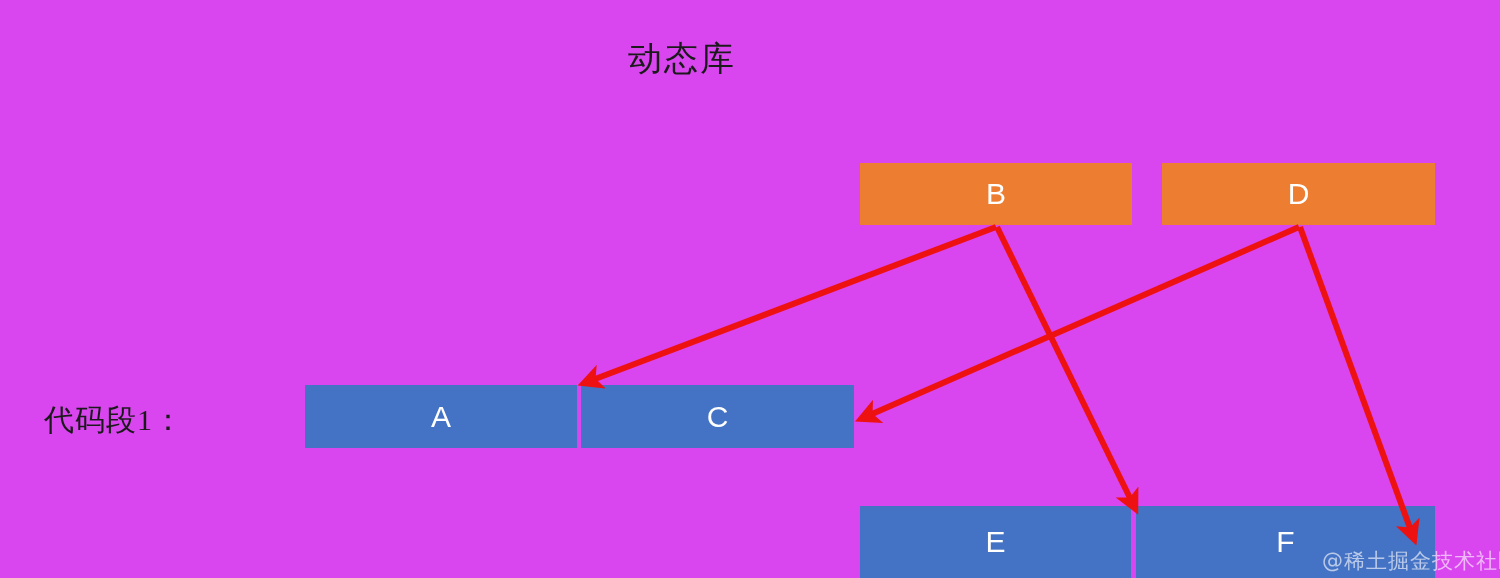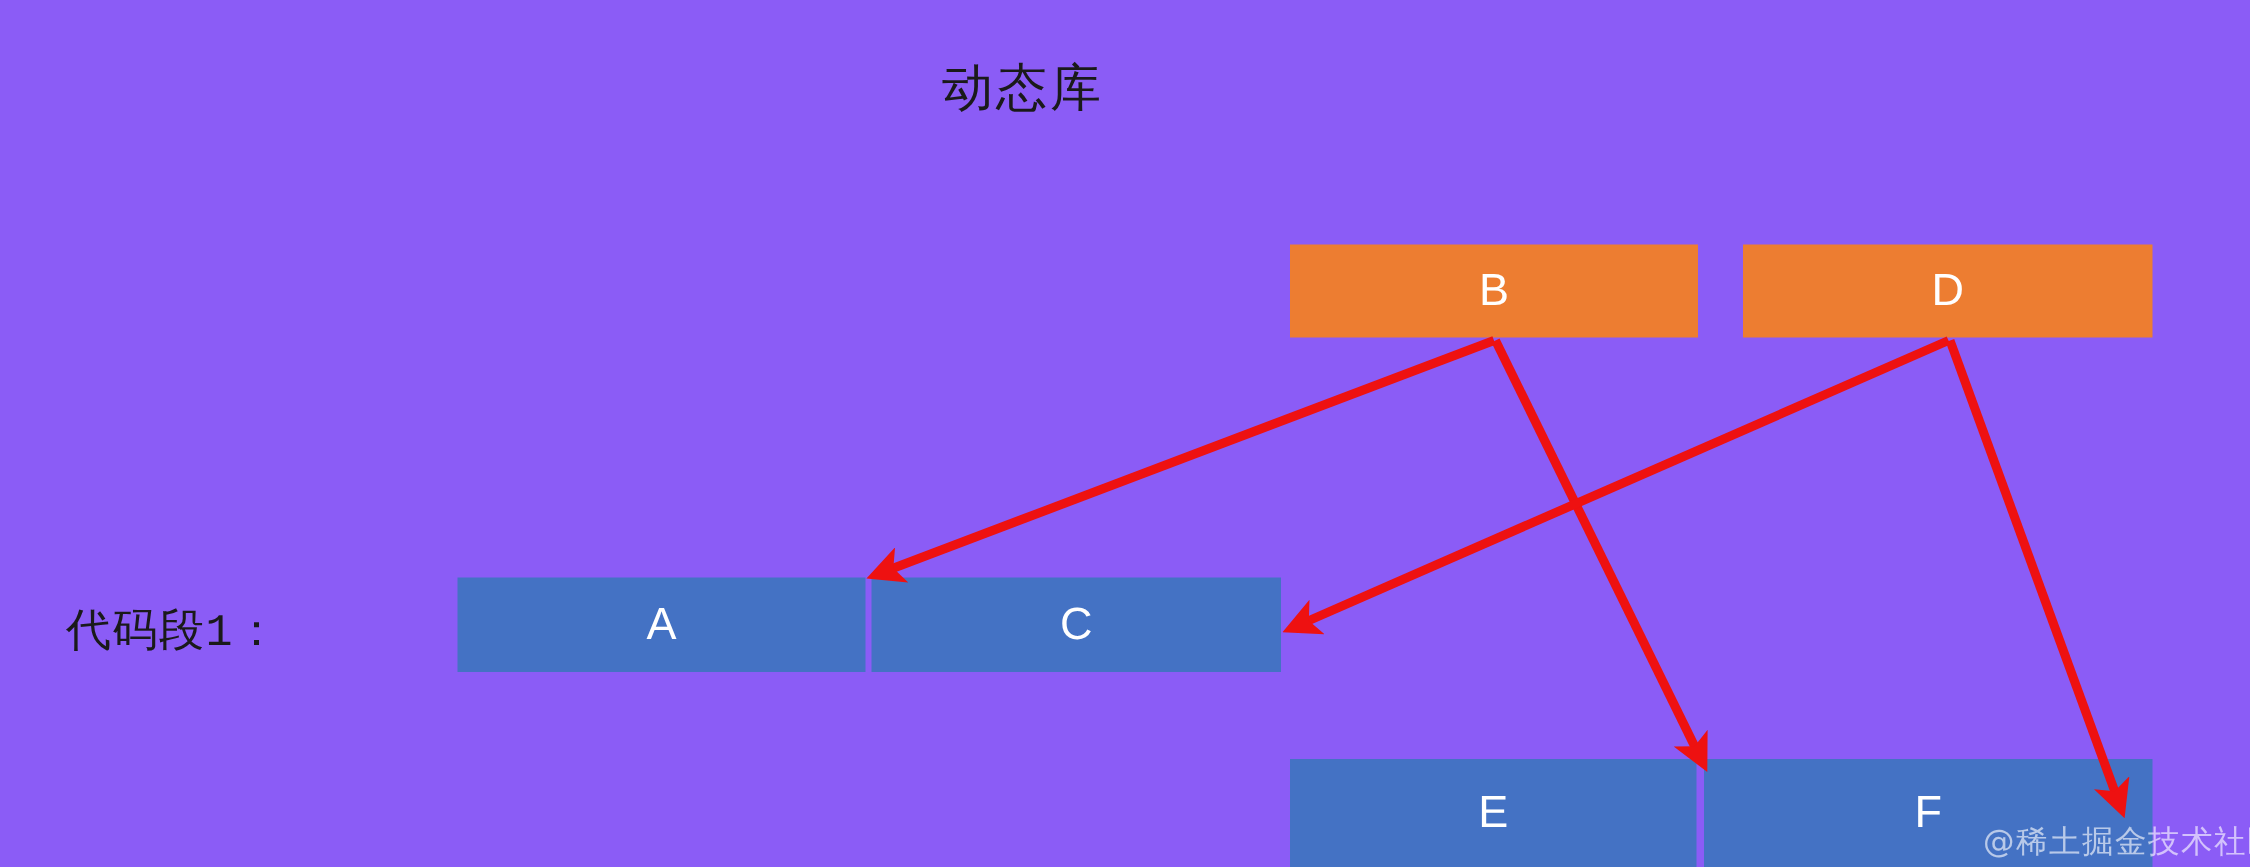--- a/index.html
+++ b/index.html
@@ -11,21 +11,21 @@
     height: 578px;
     background: #ffffff;
     font-family: "Liberation Sans", "DejaVu Sans", sans-serif;
     overflow: hidden;
     position: relative;
   }
   #canvas {
     position: relative;
     width: 1500px;
     height: 578px;
-    background: #8b5cf6;
+    background: #d946ef;
   }
   .title {
     position: absolute;
     left: 0;
     top: 36px;
     width: 1500px;
     text-align: center;
     font-size: 34px;
     color: #1a1a1a;
     letter-spacing: 2px;
@@ -34,21 +34,21 @@
   .title-inner {
     display: inline-block;
     transform: translateX(-68px);
   }
   .row-label {
     position: absolute;
     font-size: 30px;
     color: #1a1a1a;
     letter-spacing: 1px;
     white-space: nowrap;
-    font-family: Liberation Mono, monospace;
+    font-family: Liberation Serif, serif;
   }
   #label-seg1 { left: 44px; top: 400px; }
   #label-seg2 { left: 44px; top: 521px; }
 
   .block {
     position: absolute;
     display: flex;
     align-items: center;
     justify-content: center;
     color: #ffffff;

